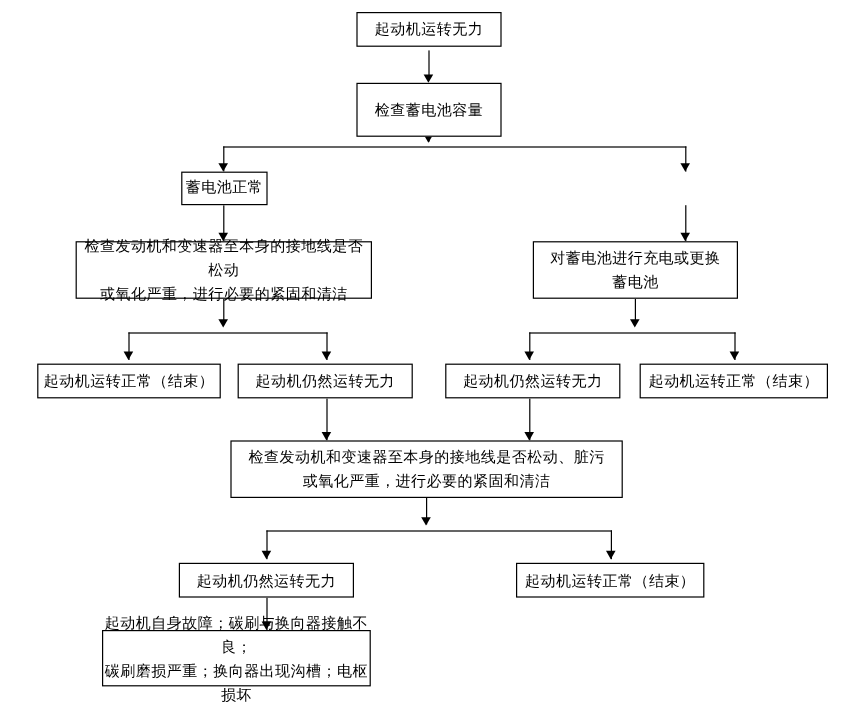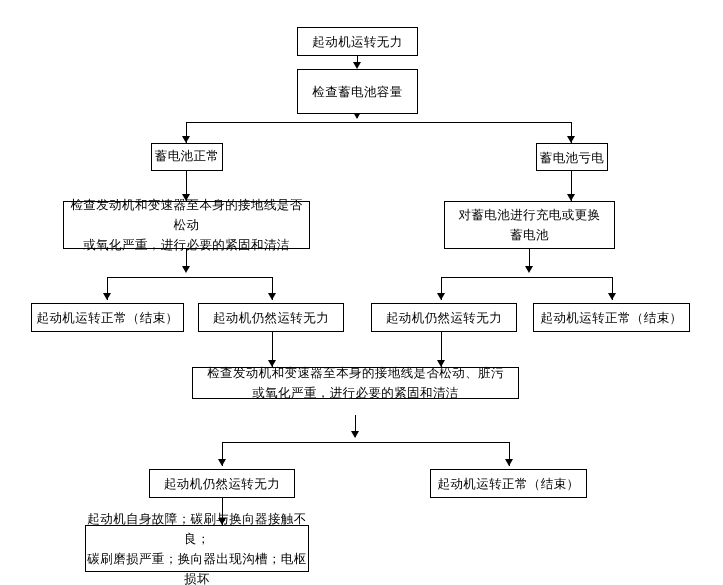--- a/index.html
+++ b/index.html
@@ -56,37 +56,36 @@
     border-right: 4px solid transparent;
     border-top: 7px solid #000000;
     z-index: 2;
   }
 </style>
 </head>
 <body>
 
 <div id="canvas">
 
-  <div class="node" style="left:297px; top:27px; width:121px; height:29px;">起动机运转无力</div>
+  <div class="node" style="left:297px; top:10px; width:121px; height:29px;font-family:Liberation Serif, serif;">起动机运转无力</div>
 
   <div class="vline" style="left:357px; top:42px; height:22px;"></div>
   <div class="arrow" style="left:353px; top:62px;"></div>
 
   <div class="node" style="left:297px; top:69px; width:121px; height:45px;">检查蓄电池容量</div>
 
   <div class="vline" style="left:357px; top:98px; height:20px;"></div>
   <div class="arrow" style="left:353px; top:112px;"></div>
   <div class="hline" style="left:186px; top:122px; width:386px;"></div>
   <div class="vline" style="left:186px; top:122px; height:21px;"></div>
   <div class="arrow" style="left:182px; top:136px;"></div>
   <div class="vline" style="left:571px; top:122px; height:21px;"></div>
   <div class="arrow" style="left:567px; top:136px;"></div>
 
   <div class="node" style="left:151px; top:143px; width:72px; height:28px;font-family:Liberation Mono, monospace;">蓄电池正常</div>
-  <div class="node" style="left:536px; top:143px; width:72px; height:28px;">蓄电池亏电</div>
 
   <div class="vline" style="left:186px; top:171px; height:30px;"></div>
   <div class="arrow" style="left:182px; top:194px;"></div>
 
   <div class="vline" style="left:571px; top:171px; height:30px;"></div>
   <div class="arrow" style="left:567px; top:194px;"></div>
 
   <div class="node multiline" style="left:63px; top:201px; width:247px; height:48px;">检查发动机和变速器至本身的接地线是否松动
 或氧化严重，进行必要的紧固和清洁</div>
   <div class="node multiline" style="left:444px; top:201px; width:171px; height:48px;">对蓄电池进行充电或更换
@@ -112,21 +111,21 @@
   <div class="node" style="left:198px; top:303px; width:146px; height:29px;">起动机仍然运转无力</div>
   <div class="node" style="left:371px; top:303px; width:146px; height:29px;">起动机仍然运转无力</div>
   <div class="node" style="left:533px; top:303px; width:157px; height:29px;">起动机运转正常（结束）</div>
 
   <div class="vline" style="left:272px; top:332px; height:35px;"></div>
   <div class="arrow" style="left:268px; top:360px;"></div>
 
   <div class="vline" style="left:441px; top:332px; height:35px;"></div>
   <div class="arrow" style="left:437px; top:360px;"></div>
 
-  <div class="node multiline" style="left:192px; top:367px; width:327px; height:32px;">检查发动机和变速器至本身的接地线是否松动、脏污
+  <div class="node multiline" style="left:192px; top:367px; width:327px; height:48px;">检查发动机和变速器至本身的接地线是否松动、脏污
 或氧化严重，进行必要的紧固和清洁</div>
 
   <div class="vline" style="left:355px; top:415px; height:22px;"></div>
   <div class="arrow" style="left:351px; top:431px;"></div>
   <div class="hline" style="left:222px; top:442px; width:288px;"></div>
   <div class="vline" style="left:222px; top:442px; height:24px;"></div>
   <div class="arrow" style="left:218px; top:459px;"></div>
   <div class="vline" style="left:509px; top:442px; height:24px;"></div>
   <div class="arrow" style="left:505px; top:459px;"></div>
 

